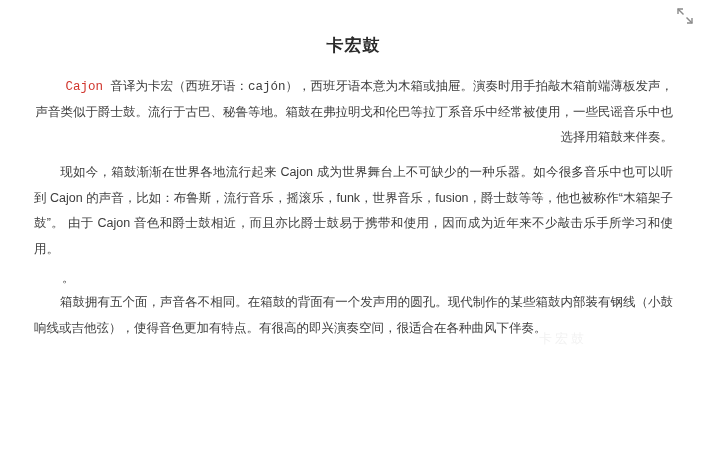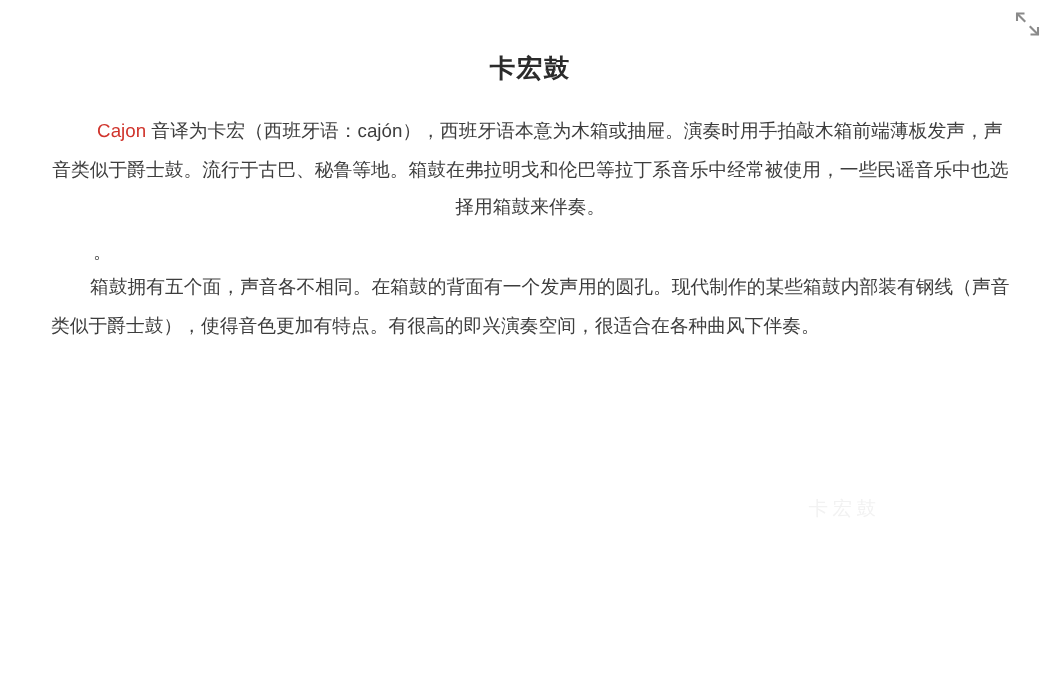--- a/index.html
+++ b/index.html
@@ -44,21 +44,22 @@
 
   p.para {
     margin: 0 0 8px 0;
     font-size: 12.5px;
     line-height: 2.05;
     text-align: justify;
     text-justify: inter-ideograph;
     color: #3d3d3d;
   }
   p.center {
-    text-align: center;
+    text-align: right;
+    font-family: Liberation Mono, monospace;
   }
   .indent {
     display: inline-block;
     width: 26px;
   }
   .kw-red {
     color: #d0342c;
   }
   .dot-para {
     margin: 0 0 2px 0;
@@ -96,20 +97,23 @@
 
 <div class="page">
 
   <h1 class="doc-title">卡宏鼓</h1>
 
   <p class="para center">
     <span class="indent"></span><span class="kw-red">Cajon</span><span> 音译为卡宏（西班牙语：cajón），西班牙语本意为木箱或抽屉。演奏时用手拍敲木箱前端薄板发声，声音类似于爵士鼓。流行于古巴、秘鲁等地。箱鼓在弗拉明戈和伦巴等拉丁系音乐中经常被使用，一些民谣音乐中也选择用箱鼓来伴奏。</span>
   </p>
 
 
+  <p class="para">
+    <span class="indent"></span><span>现如今，箱鼓渐渐在世界各地流行起来 Cajon 成为世界舞台上不可缺少的一种乐器。如今很多音乐中也可以听到 Cajon 的声音，比如：布鲁斯，流行音乐，摇滚乐，funk，世界音乐，fusion，爵士鼓等等，他也被称作“木箱架子鼓”。 由于 Cajon 音色和爵士鼓相近，而且亦比爵士鼓易于携带和使用，因而成为近年来不少敲击乐手所学习和使用。</span>
+  </p>
 
   <p class="dot-para">。</p>
 
   <p class="para">
-    <span class="indent"></span><span>箱鼓拥有五个面，声音各不相同。在箱鼓的背面有一个发声用的圆孔。现代制作的某些箱鼓内部装有钢线（声音类似于爵士鼓），使得音色更加有特点。有很高的即兴演奏空间，很适合在各种曲风下伴奏。</span>
+    <span class="indent"></span><span>箱鼓拥有五个面，声音各不相同。在箱鼓的背面有一个发声用的圆孔。现代制作的某些箱鼓内部装有钢线（小鼓响线或吉他弦），使得音色更加有特点。有很高的即兴演奏空间，很适合在各种曲风下伴奏。</span>
   </p>
 
 </div>
 
 </body></html>

